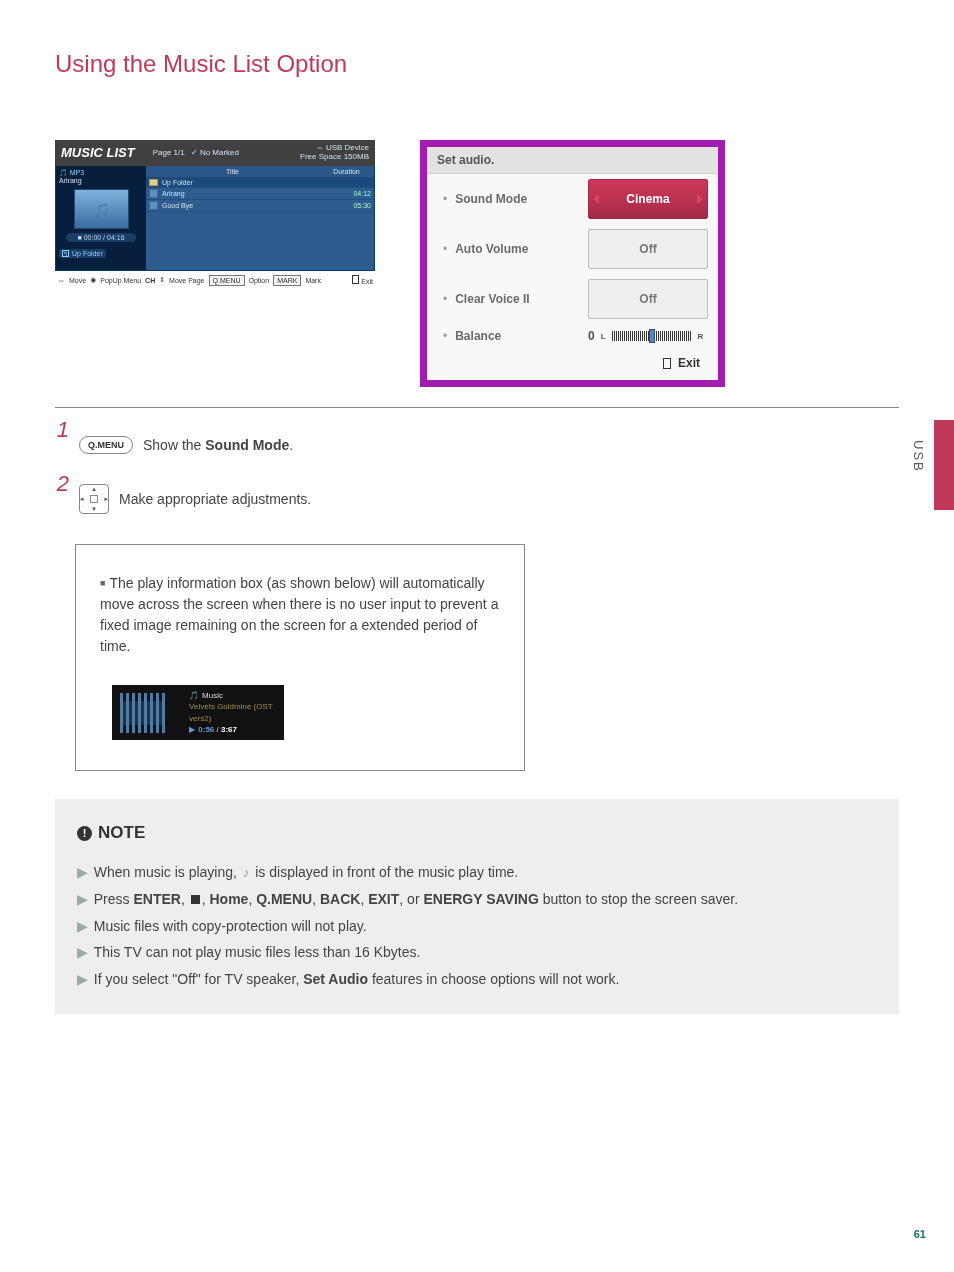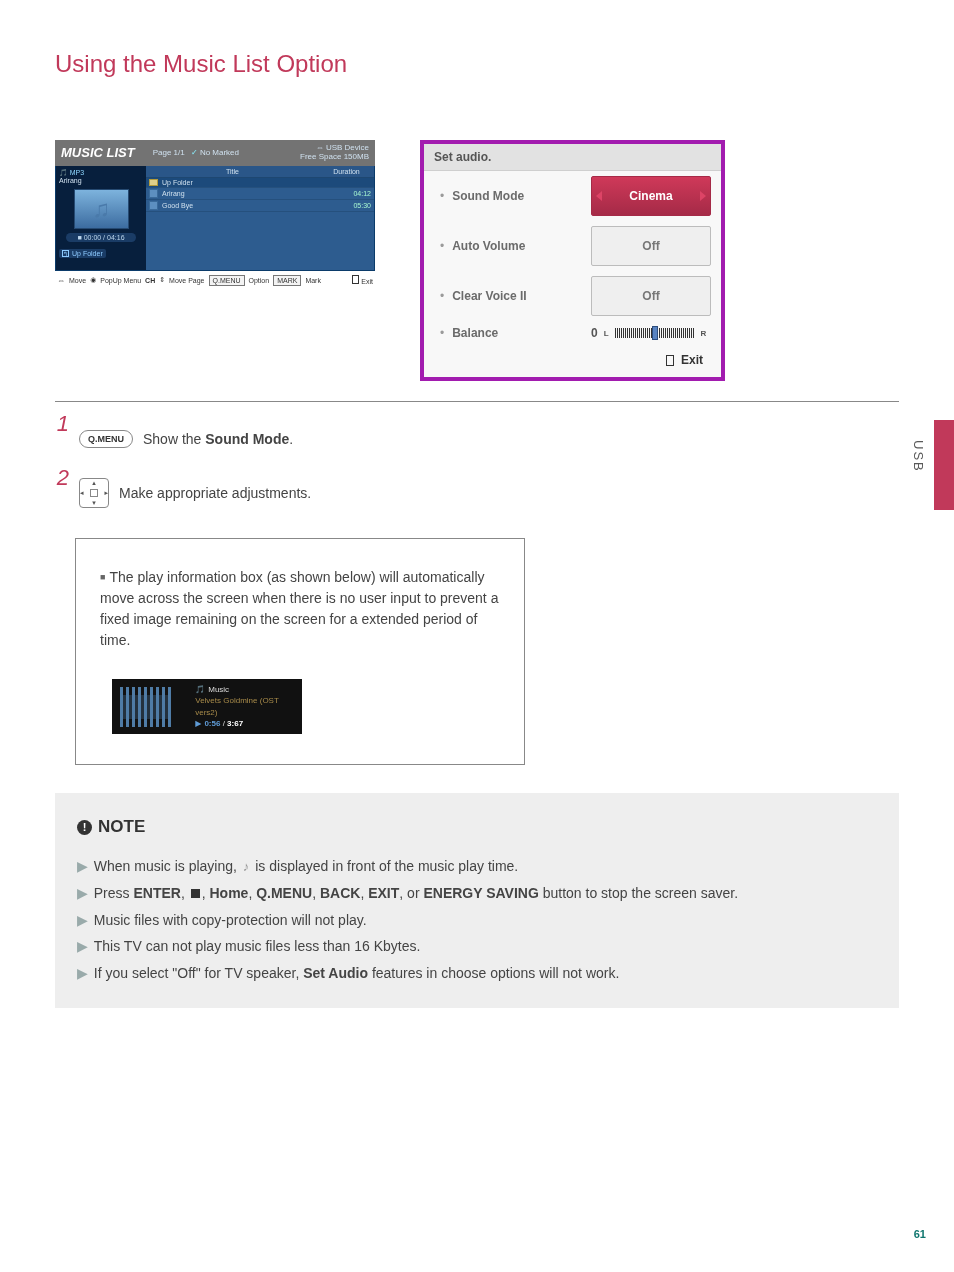--- a/index.html
+++ b/index.html
@@ -24,21 +24,21 @@
     display: flex;
     gap: 45px;
     margin-bottom: 20px;
   }
   
   .music-list-box {
     width: 320px;
     font-size: 8px;
   }
   .ml-header {
-    background: #737373;
+    background: #404040;
     color: #fff;
     padding: 4px 6px;
     display: flex;
     align-items: center;
   }
   .ml-title { font-weight: bold; font-style: italic; font-size: 13px; }
   .ml-page { margin-left: 18px; color: #cfe0ee; }
   .ml-marked { margin-left: 4px; color: #cfe0ee; }
   .ml-right { margin-left: auto; text-align: right; color: #cfe0ee; line-height: 1.1; }
   .ml-body {
@@ -97,21 +97,21 @@
   .ml-footer {
     display: flex; align-items: center; gap: 4px; padding: 4px 2px 0 2px;
     font-size: 7px; color: #333;
   }
   .ml-footer .box { border: 1px solid #777; padding: 1px 3px; background:#f3f3f3; }
   .ml-footer .move-icon { font-size:8px; }
   .ml-footer .exit-icon { display:inline-block; width:7px; height:9px; border:1px solid #333; position:relative; }
   
   .set-audio-panel {
     width: 305px;
-    border: 4px solid #a21caf;
+    border: 7px solid #a21caf;
     background: #f8f8f8;
     font-size: 12px;
   }
   .set-audio-panel .sa-head {
     background: #e2e2e2; padding: 6px 10px; font-weight: bold; color: #555;
     border-bottom: 1px solid #cfcfcf;
   }
   .sa-row {
     display: flex; align-items: center; padding: 5px 10px 5px 16px;
     color: #6a6a6a;
@@ -171,21 +171,21 @@
   .dpad .l { left:0; top:50%; transform:translateY(-50%);} 
   .dpad .r { right:0; top:50%; transform:translateY(-50%);} 
   .step-text { color:#444; font-size: 14px; }
   
   .info-box {
     border: 1px solid #888; width: 450px; padding: 28px 24px 30px 24px;
     margin-top: 18px; margin-left: 20px; color:#444; font-size:14px; line-height:1.5;
   }
   .info-box .sq-bullet { font-size: 9px; vertical-align: 2px; color:#666; margin-right:4px; }
   .play-info-box {
-    width: 190px; height: 55px; background: #111; margin: 28px 0 0 12px;
+    width: 172px; height: 55px; background: #111; margin: 28px 0 0 12px;
     display:flex; align-items:center; gap:24px; padding: 4px 8px;
   }
   .viz {
     width: 56px; height: 40px;
     background:
       repeating-linear-gradient(90deg, #5a8fc1 0 3px, transparent 3px 6px),
       linear-gradient(180deg, transparent 0 20%, rgba(90,143,193,.3) 20% 80%, transparent 80% 100%);
     opacity:.85;
   }
   .pib-right { color:#ddd; font-size:8px; line-height:1.4; }

